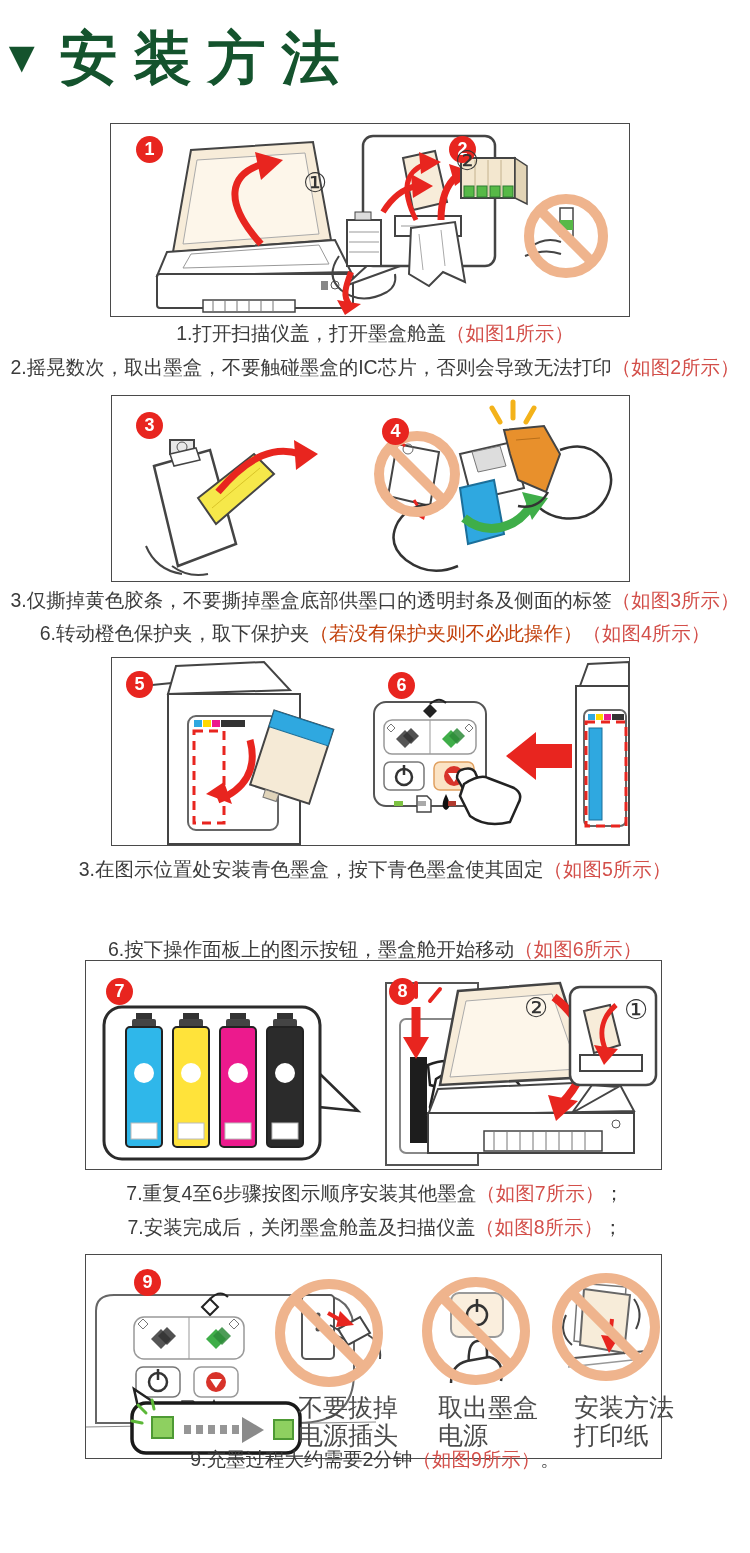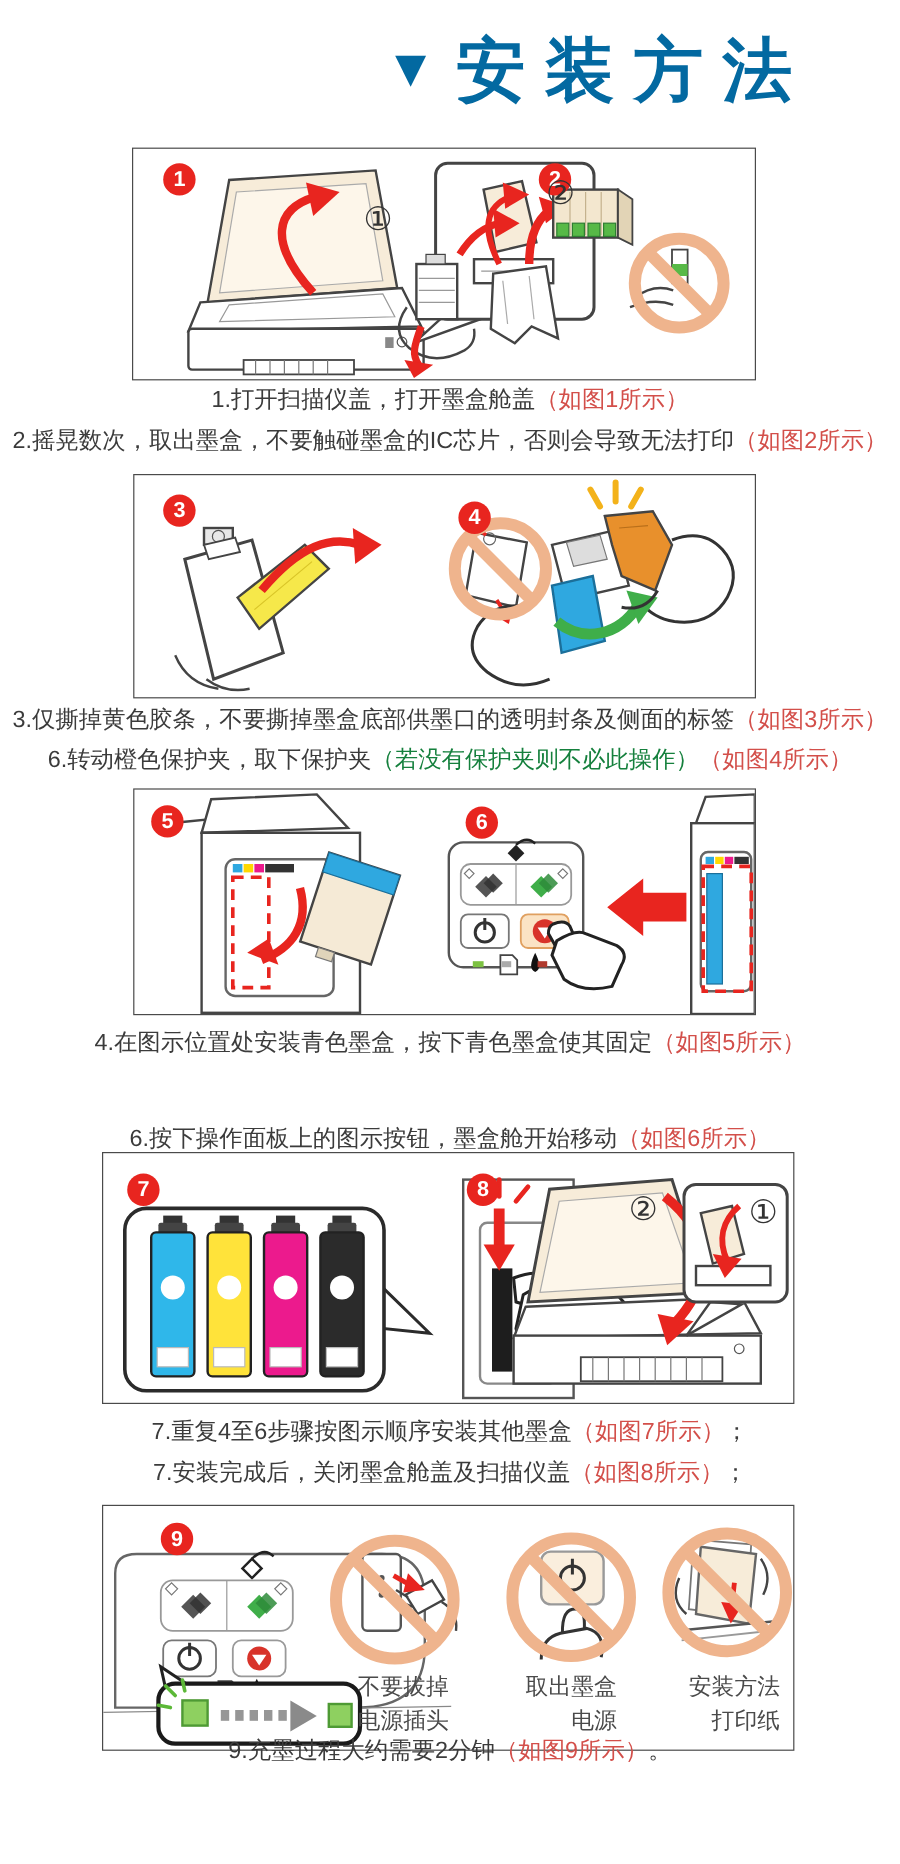--- a/index.html
+++ b/index.html
@@ -1,41 +1,41 @@
 <!DOCTYPE html>
 <html><head>
 <meta charset="utf-8">
 <style>
   html,body{margin:0;padding:0;}
   body{
     width:750px;height:1553px;position:relative;background:#ffffff;
     font-family:"Liberation Sans","DejaVu Sans",sans-serif;overflow:hidden;
   }
-  .title-row{position:absolute;top:20px;left:0;width:676px;text-align:right;
-    color:#0369a1;font-weight:bold;font-size:58px;white-space:nowrap;}
+  .title-row{position:absolute;top:20px;left:0;width:676px;text-align:left;
+    color:#14532d;font-weight:bold;font-size:58px;white-space:nowrap;}
   .title-marker{font-size:44px;vertical-align:6px;margin-right:16px;}
   .title-text{letter-spacing:16px;}
   .fig{position:absolute;border:1px solid #4a4a4a;background:#fff;box-sizing:border-box;}
   .fig svg{position:absolute;left:0;top:0;}
   #fig12{left:110px;top:123px;width:520px;height:194px;}
   #fig34{left:111px;top:395px;width:519px;height:187px;}
   #fig56{left:111px;top:657px;width:519px;height:189px;}
   #fig78{left:85px;top:960px;width:577px;height:210px;}
   #fig9{left:85px;top:1254px;width:577px;height:205px;}
   .step{position:absolute;left:0;width:750px;margin:0;text-align:center;
     font-size:19.5px;line-height:30px;color:#3b3b3b;white-space:nowrap;}
   .ref{color:#d34f4a;}
-  .note{color:#15803d;}
+  .note{color:#c2410c;}
   .badge{position:absolute;width:27px;height:27px;border-radius:50%;background:#e8251f;
     color:#fff;font-size:18px;font-weight:bold;text-align:center;line-height:27px;z-index:5;}
   .circled{position:absolute;font-size:27px;line-height:27px;color:#333;z-index:5;background:transparent;}
   .ban{position:absolute;border:10px solid #efb48d;border-radius:50%;box-sizing:border-box;z-index:4;}
   .ban-slash{position:absolute;left:50%;top:-6px;width:10px;height:calc(100% + 12px);
     margin-left:-5px;background:#efb48d;transform:rotate(-45deg);}
-  .warn{position:absolute;font-size:19px;line-height:28px;color:#4a4a4a;text-align:right;
+  .warn{position:absolute;font-size:25px;line-height:28px;color:#4a4a4a;text-align:left;
     white-space:nowrap;z-index:5;}
 </style>
 </head>
 <body>
 
 <div class="title-row">
   <span class="title-marker">▼</span><span class="title-text">安装方法</span>
 </div>
 
 <div class="fig" id="fig12">
@@ -220,21 +220,21 @@
       <rect x="492" y="56" width="7" height="6" fill="#ec1a8d"></rect>
       <rect x="500" y="56" width="12" height="6" fill="#333"></rect>
       <rect x="477" y="70" width="13" height="92" fill="#2fa8e0" stroke="#1b6f9a"></rect>
       <rect x="474" y="64" width="40" height="104" fill="none" stroke="#e8251f" stroke-width="3" stroke-dasharray="9,6"></rect>
     </g>
   </svg>
   <div class="badge" style="left:14px;top:13px">5</div>
   <div class="badge" style="left:276px;top:14px">6</div>
 </div>
 
-<p class="step" style="top:854px"><span>4.在图示位置处安装青色墨盒，按下青色墨盒使其固定</span><span class="note"></span><span class="ref">（如图5所示）</span><span></span></p>
+<p class="step" style="top:854px"><span>3.在图示位置处安装青色墨盒，按下青色墨盒使其固定</span><span class="note"></span><span class="ref">（如图5所示）</span><span></span></p>
 <p class="step" style="top:934px"><span>6.按下操作面板上的图示按钮，墨盒舱开始移动</span><span class="note"></span><span class="ref">（如图6所示）</span><span></span></p>
 
 <div class="fig" id="fig78">
   <svg width="575" height="208" viewBox="0 0 575 208">
     <g>
       <polygon points="233,112 272,150 233,146" fill="#fff" stroke="#2b2b2b" stroke-width="2.5"></polygon>
       <rect x="18" y="46" width="216" height="152" rx="18" fill="#fff" stroke="#2b2b2b" stroke-width="3"></rect>
       <g>
         <rect x="50" y="52" width="16" height="8" fill="#333"></rect>
           <rect x="46" y="58" width="24" height="10" rx="2" fill="#444"></rect>

